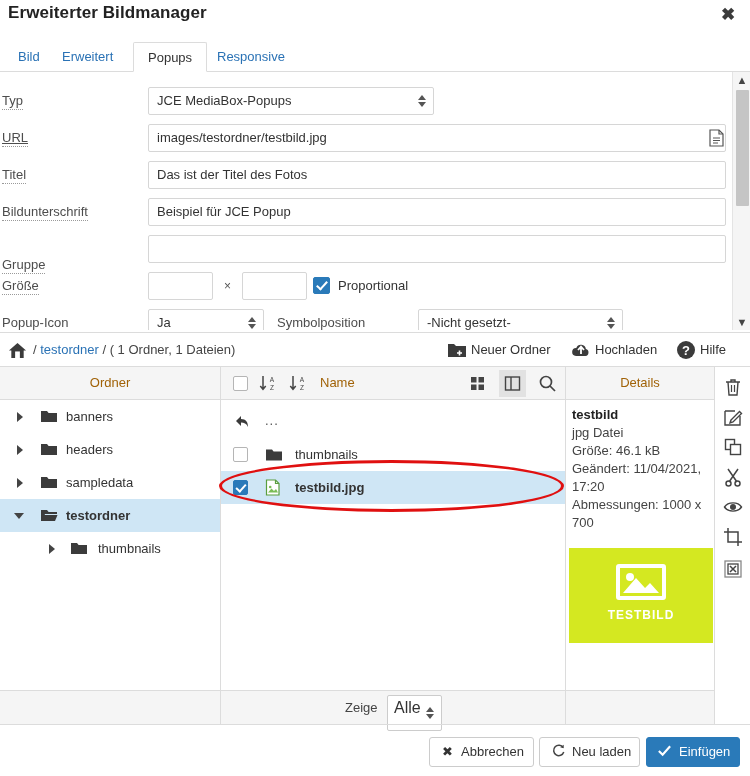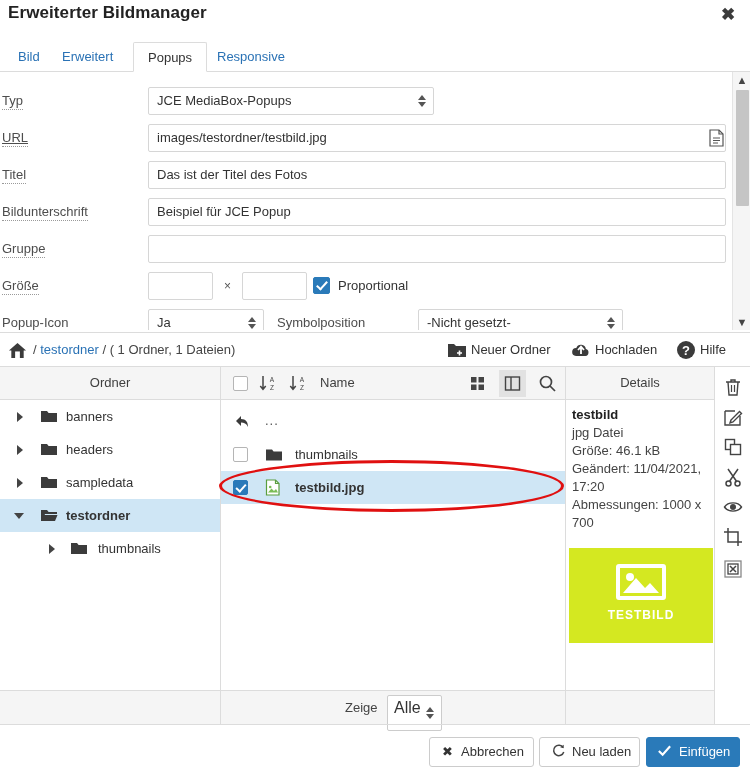--- a/index.html
+++ b/index.html
@@ -120,21 +120,21 @@
   .tbtn { position: absolute; top: 7px; height: 22px; cursor: pointer; white-space: nowrap; font-size: 13px; color: #333; }
   .tbtn .tico { position: absolute; left: 0; top: 0; width: 20px; height: 20px; }
   .tbtn .tlab { position: absolute; left: 24px; top: 2px; }
 
   
   .browser {
     position: absolute; left: 0; top: 367px; width: 750px; height: 357px;
   }
   .colhdr {
     position: absolute; top: 0; height: 33px; background: #f5f5f5;
-    border-bottom: 1px solid #dcdcdc; font-size: 13px; color: #404040;
+    border-bottom: 1px solid #dcdcdc; font-size: 13px; color: #a16207;
   }
   .hdr-folders { left: 0; width: 221px; border-right: 1px solid #dcdcdc; }
   .hdr-files   { left: 221px; width: 345px; border-right: 1px solid #dcdcdc; }
   .hdr-details { left: 566px; width: 184px; }
   .hdr-title { position: absolute; top: 8px; width: 100%; text-align: center; }
 
   .hcbox {
     position: absolute; left: 12px; top: 9px; width: 15px; height: 15px;
     background: #fff; border: 1px solid #b5b5b5; border-radius: 2px; cursor: pointer;
   }
@@ -290,21 +290,21 @@
       <div class="flabel" style="top:6px;">Titel</div>
       <div class="fin" style="left:148px; top:0; width:578px;">Das ist der Titel des Fotos</div>
     </div>
 
     <div class="frow" style="top:126px;">
       <div class="flabel" style="top:6px;">Bildunterschrift</div>
       <div class="fin" style="left:148px; top:0; width:578px;">Beispiel für JCE Popup</div>
     </div>
 
     <div class="frow" style="top:163px;">
-      <div class="flabel" style="top:6px;">Gruppe</div>
+      <div class="flabel" style="top:22px;">Gruppe</div>
       <div class="fin" style="left:148px; top:0; width:578px;"></div>
     </div>
 
     <div class="frow" style="top:200px;">
       <div class="flabel" style="top:6px;">Größe</div>
       <div class="fin" style="left:148px; top:0; width:65px;"></div>
       <div class="times" style="left:224px; top:7px;">×</div>
       <div class="fin" style="left:242px; top:0; width:65px;"></div>
       <div class="cbox" style="left:313px; top:5px;"></div>
       <div class="cbox-label" style="left:338px; top:6px;">Proportional</div>

